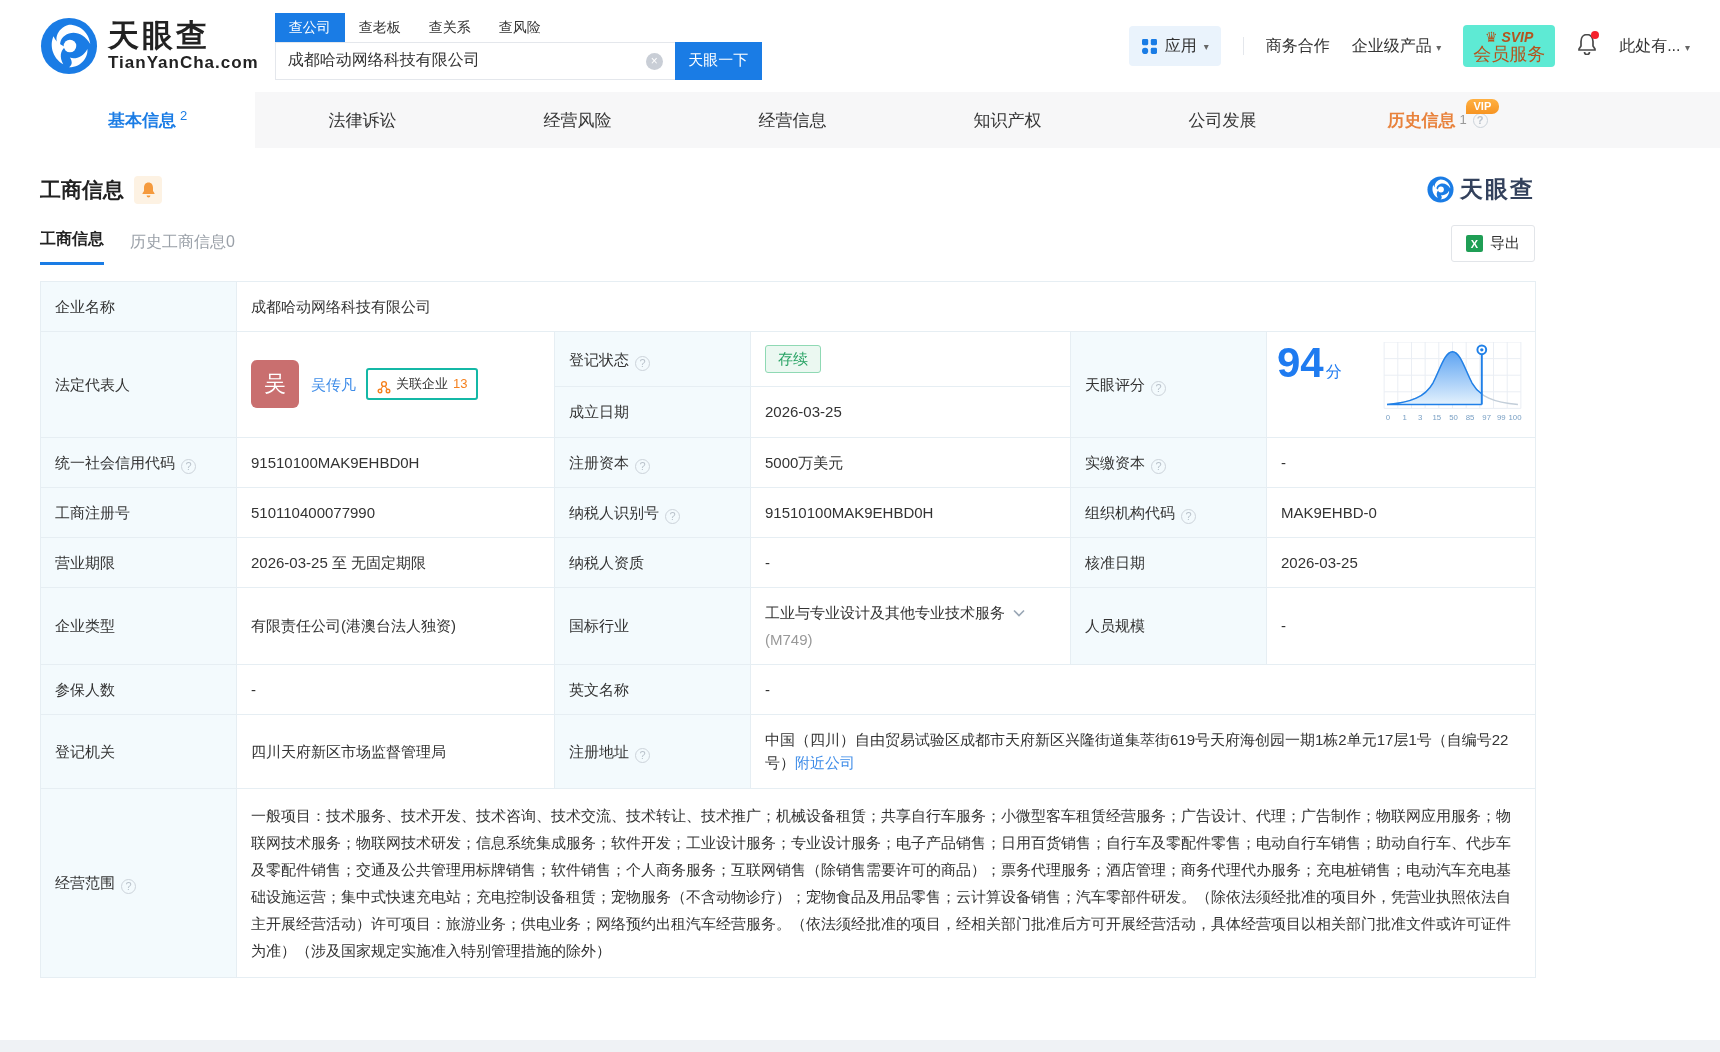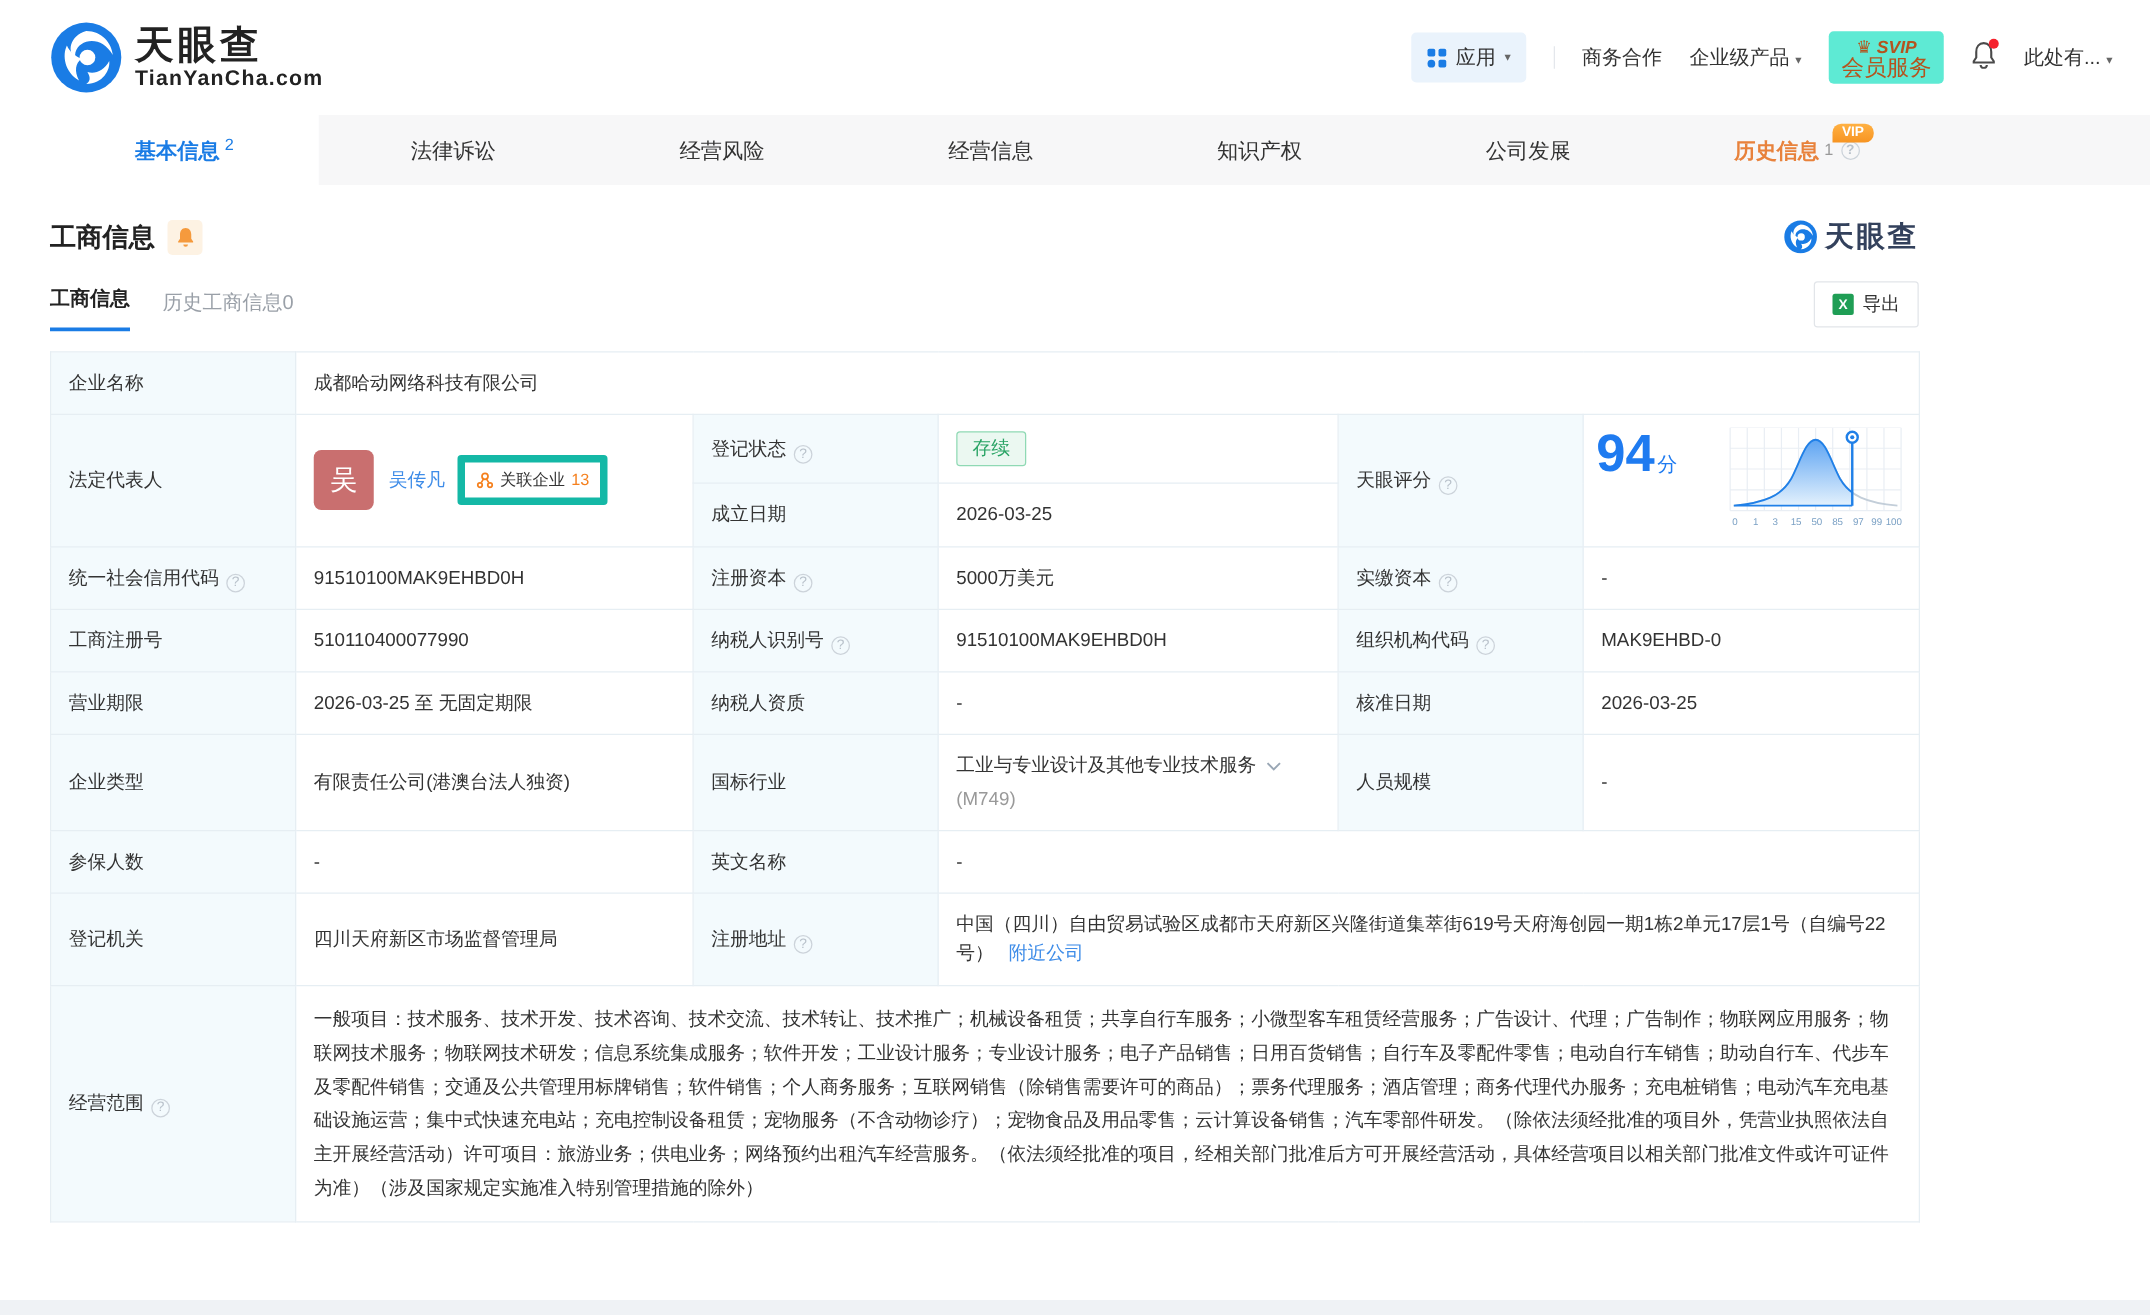--- a/index.html
+++ b/index.html
@@ -67,30 +67,30 @@
   
   table.info { margin-top:16px; border-collapse:collapse; width:100%; table-layout:fixed; }
   table.info td { border:1px solid #e6eef3; font-size:15px; color:#333; padding:13px 14px; vertical-align:middle; line-height:1.55; word-break:break-all; }
   td.lbl { background:#f3fafd; }
   .dash { color:#333; }
   .status-badge { display:inline-block; padding:3px 12px; background:#ebf8f1; border:1px solid #8fd9b4; color:#28a364; border-radius:3px; font-size:15px; line-height:20px; }
   .rep-cell { display:flex; align-items:center; }
   .avatar { width:48px; height:48px; border-radius:6px; background:#c96f6f; color:#fff; font-size:22px; display:flex; align-items:center; justify-content:center; flex:0 0 auto; }
   a.link { color:#3e8ce8; text-decoration:none; cursor:pointer; }
   .rep-name { margin:0 10px 0 12px; }
-  .rel-badge { display:inline-flex; align-items:center; gap:5px; border:6px solid #14b8a6; border-radius:3px; padding:4px 9px; font-size:13px; color:#333; cursor:pointer; background:#fff; white-space:nowrap; }
+  .rel-badge { display:inline-flex; align-items:flex-end; gap:5px; border:2px solid #14b8a6; border-radius:3px; padding:4px 9px; font-size:13px; color:#333; cursor:pointer; background:#fff; white-space:nowrap; }
   .rel-badge .rc { color:#f5801e; }
   .score-val-cell { padding:6px 10px !important; }
   .score-flex { display:flex; align-items:flex-start; justify-content:space-between; }
   .big-score { color:#1f7bf0; font-weight:bold; font-size:42px; line-height:1; white-space:nowrap; }
   .big-score .unit { font-size:16px; font-weight:normal; margin-left:2px; }
   .industry-l1 { display:flex; align-items:center; }
   .ind-chevron { margin-left:8px; color:#9aa7b5; flex:0 0 auto; cursor:pointer; }
   .industry-l2 { color:#999; margin-top:3px; }
-  .addr-cell .near { margin-left:12px; white-space:nowrap; }
+  .addr-cell .near { white-space:nowrap; }
   .scope-cell { line-height:27px !important; }
   .bottom-strip { position:absolute; left:0; right:0; bottom:0; height:12px; background:#eff2f5; }
 </style>
 </head>
 <body>
 
 <div class="header">
   <div class="logo">
     <svg class="logo-icon" viewBox="0 0 60 60">
       <circle cx="30" cy="30" r="29" fill="#1a7ce5"></circle>
@@ -99,20 +99,35 @@
       <path d="M30 52 C44 52 50 40 49 33 C45 41 37 44 31 42 C34 47 33 50 30 52 Z" fill="#fff"></path>
       <circle cx="31" cy="30" r="6.5" fill="#fff"></circle>
     </svg>
     <div class="logo-txt">
       <div class="brand">天眼查</div>
       <div class="domain">TianYanCha.com</div>
     </div>
   </div>
 
 
+  <div class="search">
+    <div class="search-tabs">
+      <div class="search-tab active">查公司</div>
+      <div class="search-tab">查老板</div>
+      <div class="search-tab">查关系</div>
+      <div class="search-tab">查风险</div>
+    </div>
+    <div class="search-row">
+      <div class="search-input-wrap">
+        <input class="search-input" value="成都哈动网络科技有限公司" style="">
+        <span class="clear-ic">×</span>
+      </div>
+      <button class="search-btn">天眼一下</button>
+    </div>
+  </div>
 
   <div class="hnav">
     <div class="apps-pill">
       <svg width="17" height="17" viewBox="0 0 17 17">
         <rect x="1" y="1" width="6.2" height="6.2" rx="1.4" fill="#1a7ce5"></rect>
         <rect x="9.8" y="1" width="6.2" height="6.2" rx="1.4" fill="#1a7ce5"></rect>
         <rect x="9.8" y="9.8" width="6.2" height="6.2" rx="1.4" fill="#1a7ce5"></rect>
         <circle cx="4.1" cy="12.9" r="3.1" fill="#1a7ce5"></circle>
       </svg>
       <span>应用</span>

